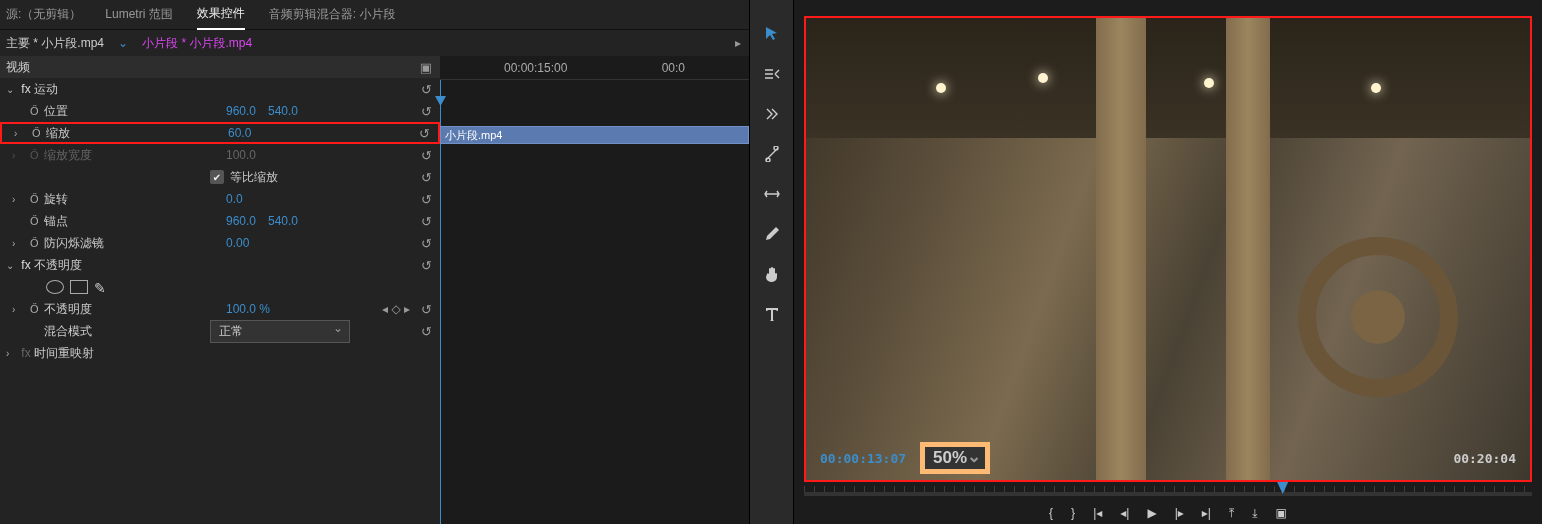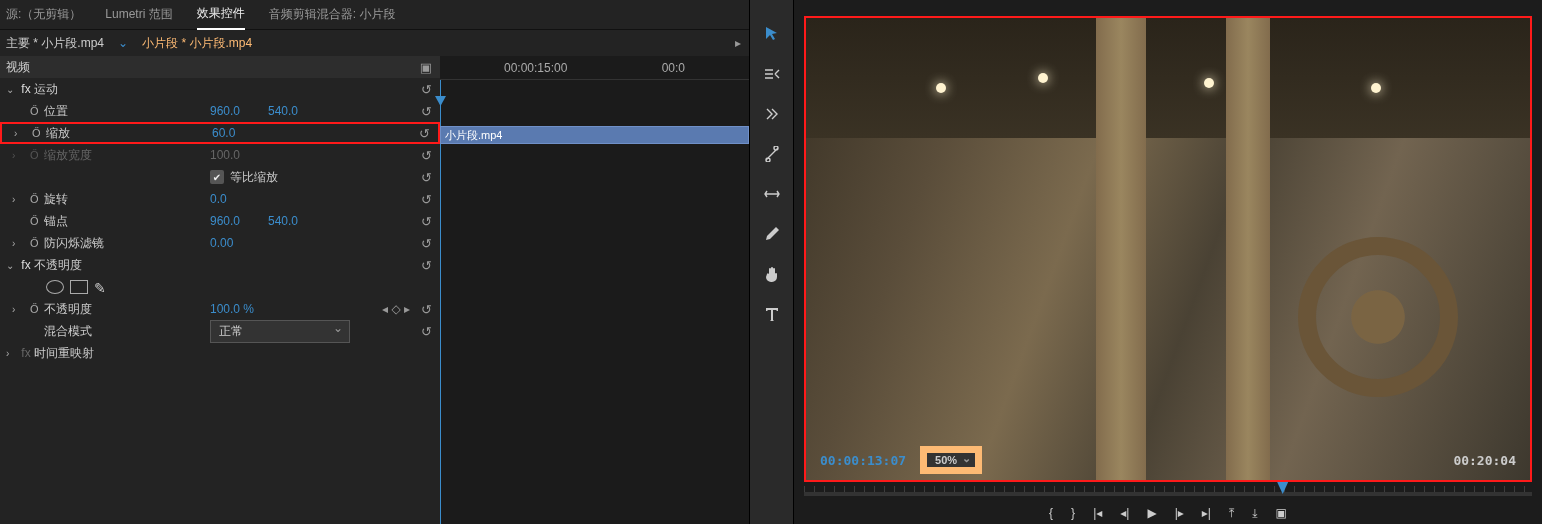--- a/index.html
+++ b/index.html
@@ -4,31 +4,31 @@
 <style>
   * { margin: 0; padding: 0; box-sizing: border-box; font-family: "Microsoft YaHei", sans-serif; font-size: 12px; }
   body { background: #1a1a1a; color: #ccc; width: 1542px; height: 524px; overflow: hidden; }
   .app { display: flex; height: 100%; }
   .left-panel { width: 750px; background: #232323; display: flex; flex-direction: column; border-right: 1px solid #000; }
   .tabs { display: flex; align-items: center; height: 30px; padding: 0 6px; gap: 24px; border-bottom: 1px solid #111; }
   .tab { color: #999; cursor: pointer; padding: 6px 0; }
   .tab.active { color: #eee; border-bottom: 2px solid #fff; }
   .src-tabs { display: flex; align-items: center; height: 26px; padding: 0 6px; gap: 14px; background: #232323; position: relative; }
   .src-label { color: #ccc; }
-  .src-link { color: #fdba74; cursor: pointer; }
+  .src-link { color: #d946ef; cursor: pointer; }
   .src-arrow { position: absolute; right: 8px; color: #999; }
   .ec-body { display: flex; flex: 1; }
   .ec-props { width: 440px; background: #232323; }
   .ec-tl { flex: 1; background: #1b1b1b; position: relative; }
   .ec-row { display: flex; align-items: center; height: 22px; padding-left: 6px; position: relative; }
   .ec-row .twirl { width: 12px; color: #aaa; font-size: 10px; }
   .ec-row .fx { width: 16px; color: #ddd; text-align: center; }
   .ec-row .sw { width: 14px; color: #aaa; font-size: 11px; }
   .ec-row .label { flex: 0 0 auto; color: #ccc; }
-  .ec-row .val-left { color: #3b8dcc; position: absolute; left: 210px; }
+  .ec-row .val-left { color: #3b8dcc; position: absolute; left: 226px; }
   .ec-row .val-left2 { color: #3b8dcc; position: absolute; left: 268px; }
   .ec-row.dim .label, .ec-row.dim .val-left { color: #666; }
   .ec-row .kf { position: absolute; right: 30px; color: #999; }
   .ec-row .reset { position: absolute; right: 8px; color: #999; font-size: 13px; }
   .ec-header-row { background: #2d2d2d; font-weight: normal; }
   .highlight-box { border: 2px solid #ff1a1a; }
   .chk { width: 14px; height: 14px; background: #555; display: inline-flex; align-items: center; justify-content: center; color: #eee; font-size: 10px; margin-right: 6px; border-radius: 2px; }
   .mask-icons { display: flex; gap: 6px; padding-left: 40px; align-items: center; }
   .mask-icons span { width: 18px; height: 14px; border: 1px solid #aaa; display: inline-block; }
   .mask-icons .rect { }
@@ -56,21 +56,21 @@
   .video-frame { width: 100%; height: 100%; background: linear-gradient(110deg, #3b3326 0%, #5a4d3a 20%, #7b6a4e 38%, #4a4234 55%, #726450 72%, #3d382e 100%); position: relative; overflow: hidden; }
   .pillar { position: absolute; top: 0; bottom: 0; width: 50px; background: linear-gradient(90deg, #826c4d, #9a865f, #826c4d); }
   .p1 { left: 40%; }
   .p2 { left: 58%; width: 44px; }
   .wheel { position: absolute; right: 10%; bottom: 18%; width: 160px; height: 160px; border-radius: 50%; border: 18px solid #6a5538; background: radial-gradient(circle, #7a6443 30%, transparent 31%); }
   .ceiling { position: absolute; top: 0; left: 0; right: 0; height: 26%; background: linear-gradient(#2a241a, #3a3224); }
   .spot { position: absolute; width: 10px; height: 10px; background: #fff3d0; border-radius: 50%; box-shadow: 0 0 12px #fff3d0; }
   .controls { display: flex; align-items: center; padding: 4px 14px; gap: 14px; }
   .tc { color: #3b8dcc; font-family: monospace; font-size: 13px; }
   .tc.gray { color: #ccc; margin-left: auto; }
-  .zoom { background: #333; border: 7px solid #fdba74; color: #ccc; padding: 1px 18px 1px 8px; position: relative; font-size: 11px; }
+  .zoom { background: #333; border: 5px solid #fdba74; color: #ccc; padding: 1px 18px 1px 8px; position: relative; font-size: 17px; }
   .zoom::after { content: "⌄"; position: absolute; right: 4px; top: -1px; color: #999; }
   .ruler2 { height: 24px; margin: 0 10px; position: relative; }
   .ruler2 .track { position: absolute; top: 10px; left: 0; right: 0; height: 4px; background: #333; }
   .ruler2 .ticks { position: absolute; top: 4px; left: 0; right: 0; height: 10px; background: repeating-linear-gradient(90deg, #666 0, #666 1px, transparent 1px, transparent 10px); opacity: 0.45; }
   .ruler2 .ph { position: absolute; top: 0; width: 11px; height: 12px; background: #3b8dcc; clip-path: polygon(0 0, 100% 0, 50% 100%); }
   .transport { display: flex; justify-content: center; gap: 18px; padding: 4px 0; color: #ccc; height: 18px; align-items: end; }
 </style>
 </head>
 <body>
 

